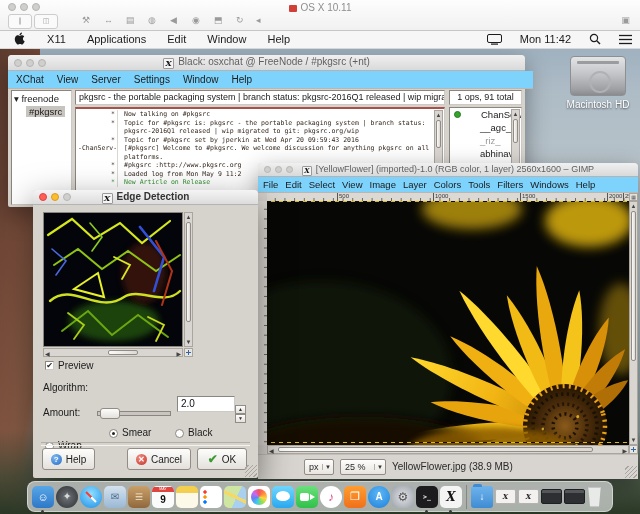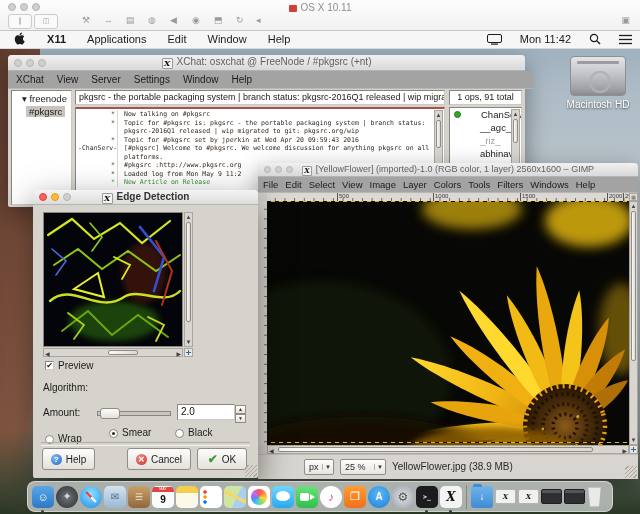--- a/index.html
+++ b/index.html
@@ -34,34 +34,34 @@
   .hd .drive:before{content:"";position:absolute;left:6px;top:4px;right:6px;height:3px;background:#9b9ca0;border-radius:1px}
   .hd .drive:after{content:"";position:absolute;left:18px;top:14px;width:18px;height:18px;border:2px solid #b0b1b5;border-radius:50%}
   .hd .label{margin-top:3px;font-size:10px;color:#fff;text-shadow:0 1px 2px rgba(0,0,0,.65)}
 
   
   .win{box-shadow:0 8px 24px rgba(0,0,0,.4);border-radius:4px 4px 2px 2px;background:#d6d2cc}
   .titlebar{left:0;top:0;width:100%;height:16px;background:linear-gradient(#f0f0f0,#d9d9d9);border-bottom:1px solid #b4b4b4;border-radius:4px 4px 0 0;display:flex;align-items:center;box-sizing:border-box}
   .titlebar .lights{display:flex;gap:4px;margin-left:6px}
   .titlebar .ttl{position:absolute;left:0;right:0;text-align:center;font-size:10px;color:#5f5f5f;white-space:nowrap;overflow:hidden}
   .xic{display:inline-block;width:9px;height:9px;background:#f4f4f4;border:1px solid #9a9a9a;font:bold italic 8px "DejaVu Serif",serif;color:#111;line-height:8px;text-align:center;border-radius:1px;margin-right:4px;vertical-align:-1px}
-  .gtkmenu{display:flex;align-items:center;background:#a3a3a3;border-bottom:1px solid #bab6b1}
+  .gtkmenu{display:flex;align-items:center;background:#7dd3fc;border-bottom:1px solid #bab6b1}
   .gtkmenu span{color:#1b1b1b}
   .sunken{background:#fff;border:1px solid;border-color:#8a857f #cdc9c4 #cdc9c4 #8a857f;box-sizing:border-box}
   .gbtn{background:linear-gradient(#fdfdfc,#e4e1dc);border:1px solid #918c85;border-radius:3px;box-sizing:border-box}
   .grip{width:12px;height:12px;background:repeating-linear-gradient(135deg,rgba(0,0,0,0) 0 2px,#a8a49e 2px 3px)}
   .sb-track{background:#d9d5d0;border:1px solid #aaa69f;box-sizing:border-box}
   .sb-thumb{background:linear-gradient(90deg,#fafaf8,#dcd9d4);border:1px solid #918c85;border-radius:2px;box-sizing:border-box}
   .sb-arrow{font-size:6px;color:#444;text-align:center;line-height:8px}
 
   
   .xchat{left:8px;top:55px;width:517px;height:152px;z-index:5}
   .xchat .gtkmenu{position:absolute;left:0;top:16px;width:100%;height:17px;font-size:10px;gap:13px;padding-left:8px}
   .tree{left:3px;top:35px;width:61px;height:115px;font-size:9.5px;color:#222}
-  .tree .srv{margin:2px 0 0 10px;white-space:nowrap}
+  .tree .srv{margin:2px 0 0 2px;white-space:nowrap}
   .tree .chan{margin:2px 0 10px 14px;white-space:nowrap}
   .tree .chan b{font-weight:normal;background:#c7c3be;padding:0 3px}
   .topic{left:67px;top:35px;width:370px;height:15px;font-size:9px;line-height:13px;padding:0 3px;white-space:nowrap;overflow:hidden;color:#222}
   .ops{left:441px;top:35px;width:73px;height:15px;font-size:9px;line-height:13px;text-align:center;white-space:nowrap;overflow:hidden;color:#222}
   .chatarea{left:67px;top:52px;width:370px;height:98px;border-top:2px solid #a5524a;overflow:hidden}
   .chatgrid{position:absolute;left:2px;top:1px;right:12px;display:grid;grid-template-columns:40px 1fr;column-gap:6px;font:6.5px "DejaVu Sans Mono",monospace;line-height:8.5px;color:#35281f}
   .chatgrid .who{text-align:right;border-right:1px solid #dad6d1;padding-right:2px;white-space:nowrap}
   .chatgrid .green{color:#2f8f2f}
   .chat-sb{right:1px;top:1px;width:9px;height:95px}
   .users{left:441px;top:52px;width:73px;height:98px;font-size:9.5px;color:#222;overflow:hidden}
@@ -98,21 +98,21 @@
   .pimg{left:10px;top:22px;width:140px;height:135px;border:1px solid #8a857f;box-sizing:border-box;overflow:hidden;background:#05060a}
   .p-vsb{left:151px;top:22px;width:9px;height:135px}
   .p-hsb{left:10px;top:158px;width:140px;height:9px}
   .p-cross{left:151px;top:158px;width:9px;height:9px;background:#e8e5e0;border:1px solid #a8a49e;box-sizing:border-box}
   .p-cross:before{content:"";position:absolute;left:3px;top:1px;width:1px;height:5px;background:#3465a4}
   .p-cross:after{content:"";position:absolute;left:1px;top:3px;width:5px;height:1px;background:#3465a4}
   .chk{left:12px;top:171px;width:9px;height:9px;font-size:8px;line-height:8px;text-align:center;color:#222}
   .dlg label,.dlg .lbl{font-size:10px;color:#1c1c1c}
   .slider-trough{left:64px;top:221px;width:74px;height:5px;background:#c9c5c0;border:1px solid #8a857f;box-sizing:border-box}
   .slider-thumb{left:67px;top:218px;width:20px;height:11px}
-  .spin{left:144px;top:214px;width:58px;height:16px;font-size:10px;line-height:14px;padding-left:3px;color:#111}
+  .spin{left:144px;top:206px;width:58px;height:16px;font-size:10px;line-height:14px;padding-left:3px;color:#111}
   .spin-btns{left:202px;top:215px;width:11px;height:16px;display:flex;flex-direction:column}
   .spin-btns div{flex:1;font-size:5px;line-height:7px;text-align:center;color:#333;background:linear-gradient(#fdfdfc,#e4e1dc);border:1px solid #918c85;box-sizing:border-box}
   .radio{width:9px;height:9px;border-radius:50%;background:#fff;border:1px solid #8a857f;box-sizing:border-box;display:inline-block;vertical-align:-2px;margin-right:4px;position:relative}
   .radio.sel:before{content:"";position:absolute;left:2px;top:2px;width:3px;height:3px;border-radius:50%;background:#222}
   .dsep{left:8px;top:252px;width:209px;height:2px;border-top:1px solid #b2aea8;border-bottom:1px solid #f4f2ef}
   .dbtn{top:258px;height:22px;display:flex;align-items:center;justify-content:center;gap:4px;font-size:10px;color:#1c1c1c}
   .cir{width:11px;height:11px;border-radius:50%;color:#fff;font-size:8px;line-height:11px;text-align:center;font-weight:bold}
   .cir.blue{background:radial-gradient(circle at 35% 30%,#7ab6f0,#2a6fc4)}
   .cir.redc{background:radial-gradient(circle at 35% 30%,#f08a80,#c6352a)}
   .okchk{color:#3c9a32;font-size:12px;font-weight:bold;line-height:11px}
@@ -170,21 +170,21 @@
     <div class="label">Macintosh HD</div>
   </div>
 
   <div class="ab win xchat">
     <div class="titlebar">
       <div class="lights">
         <span class="tl gray"></span>
         <span class="tl gray"></span>
         <span class="tl gray"></span>
       </div>
-      <div class="ttl"><span class="xic">X</span><span>XChat: osxchat @ FreeNode / #pkgsrc (+nt)</span></div>
+      <div class="ttl"><span class="xic">X</span><span>Black: osxchat @ FreeNode / #pkgsrc (+nt)</span></div>
     </div>
     <div class="gtkmenu">
       <span>XChat</span>
       <span>View</span>
       <span>Server</span>
       <span>Settings</span>
       <span>Window</span>
       <span>Help</span>
     </div>
     <div class="ab sunken tree">
@@ -421,21 +421,21 @@
 
     <span class="ab lbl" style="left:10px;top:217px">Amount:</span>
     <div class="ab slider-trough"></div>
     <div class="ab gbtn slider-thumb"></div>
     <div class="ab sunken spin">2.0</div>
     <div class="ab spin-btns">
       <div>▲</div>
       <div>▼</div>
     </div>
 
-    <div class="ab lbl" style="left:12px;top:243px"><span class="radio"></span><span>Wrap</span></div>
+    <div class="ab lbl" style="left:12px;top:250px"><span class="radio"></span><span>Wrap</span></div>
     <div class="ab lbl" style="left:76px;top:237px"><span class="radio sel"></span><span>Smear</span></div>
     <div class="ab lbl" style="left:142px;top:237px"><span class="radio"></span><span>Black</span></div>
 
     <div class="ab dsep"></div>
 
     <div class="ab gbtn dbtn" style="left:9px;width:53px">
       <span class="cir blue">?</span>
         <span>Help</span>
     </div>
     <div class="ab gbtn dbtn" style="left:94px;width:64px">
@@ -469,21 +469,21 @@
     <span class="ab vmic" style="left:256px">◂</span>
     <span class="ab vmic" style="right:10px">▣</span>
   </div>
 
   <div class="ab menubar">
     <span class="item" style="margin-left:14px;width:12px">
       <svg width="11" height="13" viewBox="0 0 14 17" style="display:inline-block;vertical-align:-2px">
         <path fill="#1c1c1c" d="M11.5,9.1c0-2 1.6-3 1.7-3.1-0.9-1.4-2.4-1.6-2.9-1.6-1.2-0.1-2.4 0.7-3 0.7-0.6 0-1.6-0.7-2.6-0.7-1.3 0-2.6 0.8-3.2 2-1.4 2.4-0.4 6 1 8 0.7 1 1.5 2 2.5 2 1 0 1.4-0.6 2.6-0.6 1.2 0 1.6 0.6 2.6 0.6 1.1 0 1.8-1 2.4-2 0.8-1.1 1.1-2.2 1.1-2.3C13.7,12 11.5,11.1 11.5,9.1z M9.4,3.1C10,2.4 10.4,1.5 10.3,0.5 9.4,0.5 8.4,1.1 7.8,1.8 7.2,2.4 6.8,3.4 6.9,4.3 7.9,4.4 8.9,3.8 9.4,3.1z"></path>
       </svg>
     </span>
-    <span class="item" style="font-weight:bold">X11</span>
+    <span class="item" style="font-weight:normal">X11</span>
     <span class="item">Applications</span>
     <span class="item">Edit</span>
     <span class="item">Window</span>
     <span class="item">Help</span>
   </div>
   <div class="ab mb-right">
     <svg width="15" height="11" viewBox="0 0 15 11">
         <rect x="0.5" y="0.5" width="14" height="8" rx="1.5" fill="none" stroke="#1c1c1c"></rect>
         <rect x="4" y="9.5" width="7" height="1.2" fill="#1c1c1c"></rect>
       </svg>

